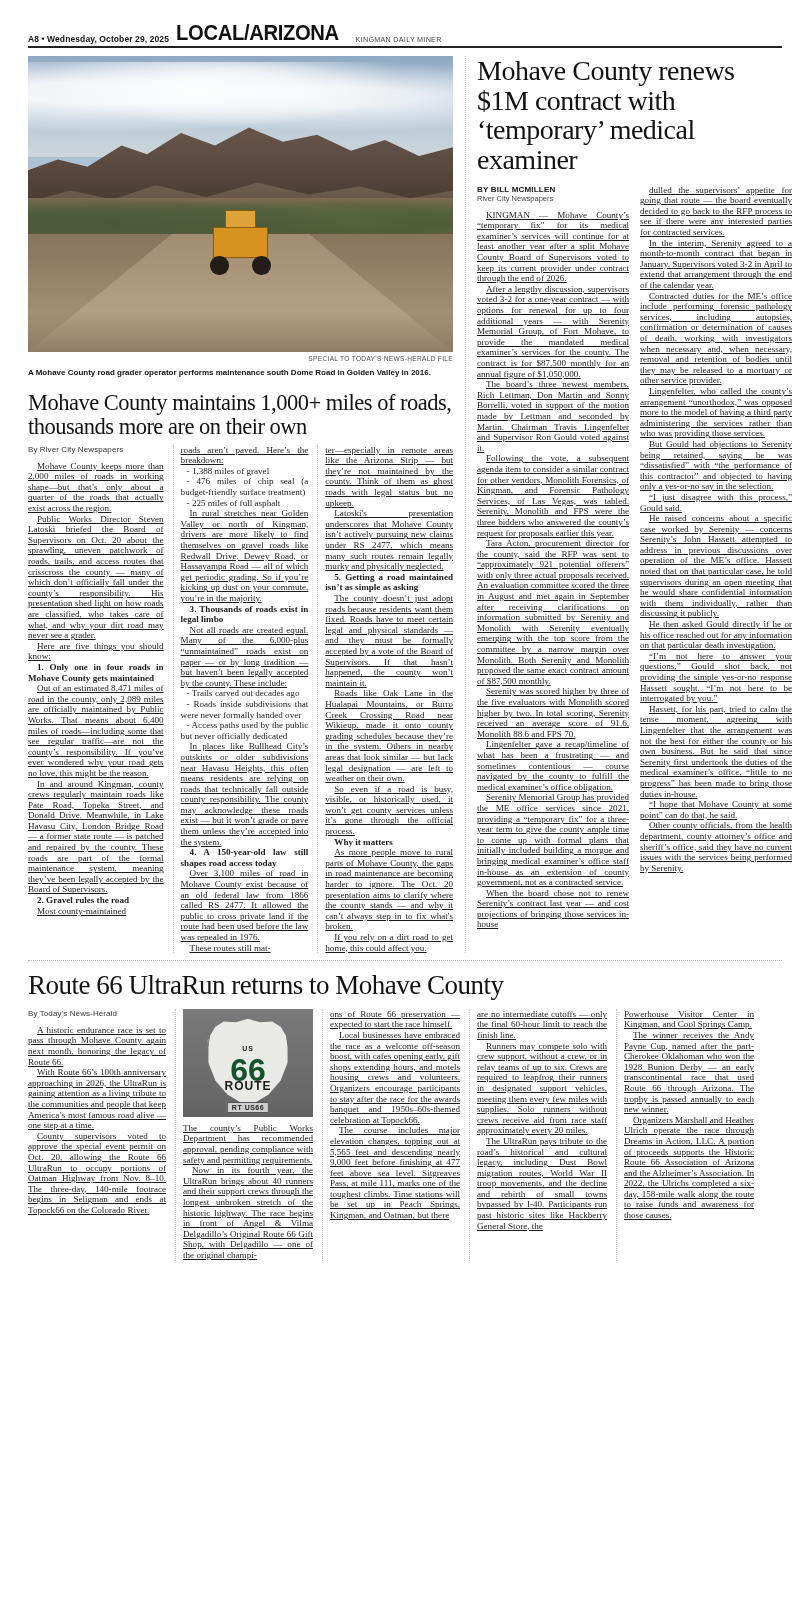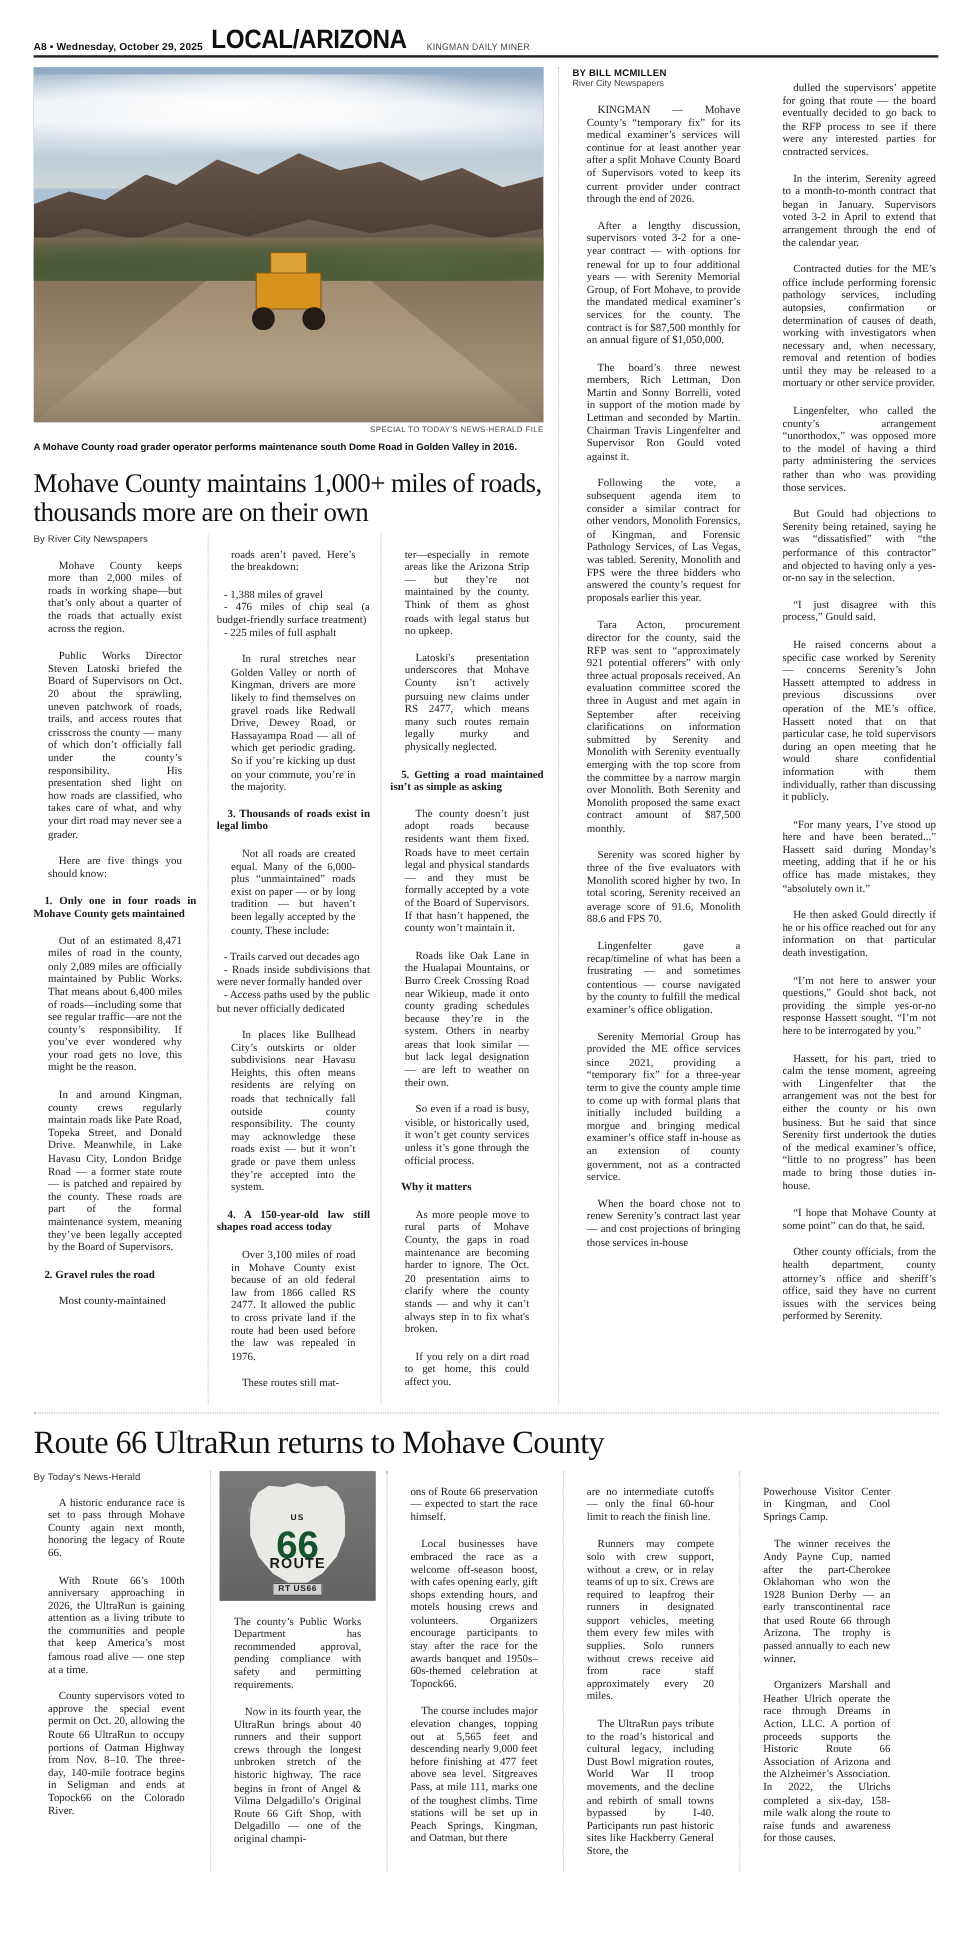--- a/index.html
+++ b/index.html
@@ -29,22 +29,22 @@
   .hed-serif { font-family:"Liberation Serif", serif; font-weight:400;
                color:#121212; line-height:1.06; letter-spacing:-.5px; }
   .byline { font-family:"Liberation Sans", sans-serif; font-size:8px; color:#333;
             letter-spacing:.1px; }
   .byline-name { font-family:"Liberation Sans", sans-serif; font-size:8px; font-weight:700;
                  color:#111; letter-spacing:.2px; }
   .byline-org { font-family:"Liberation Sans", sans-serif; font-size:7.5px; color:#444;
                 font-style:normal; }
 
   p.body { font-size:9.1px; line-height:10.6px; text-align:justify;
-           text-justify:inter-word; margin:12px; text-indent:9px;
-           hyphens:auto; -webkit-hyphens:auto; }
+           text-justify:inter-word; margin:0; text-indent:9px;
+           hyphens:auto;text-decoration:underline; -webkit-hyphens:auto; }
   p.body.noindent { text-indent:0; }
   p.sub { font-size:9.1px; line-height:10.6px; margin:0; font-weight:700;
           text-indent:9px; text-align:justify; }
   p.bullet { font-size:9.1px; line-height:10.6px; margin:0; text-indent:6px;
              text-align:justify; }
 
   
   .top { display:flex; gap:12px; margin-top:8px; }
   .top-left { width:425px; }
   .top-right { width:327px; }
@@ -215,20 +215,21 @@
           <p class="body">So even if a road is busy, visible, or historically used, it won’t get county services unless it’s gone through the official process.</p>
           <p class="sub">Why it matters</p>
           <p class="body">As more people move to rural parts of Mohave County, the gaps in road maintenance are becoming harder to ignore. The Oct. 20 presentation aims to clarify where the county stands — and why it can’t always step in to fix what's broken.</p>
           <p class="body">If you rely on a dirt road to get home, this could affect you.</p>
         </div>
 
       </div>
     </div>
 
     <div class="top-right vrule" style="padding-left:11px;">
+      <h1 class="hed-serif hed-me">Mohave County renews $1M contract with ‘temporary’ medical examiner</h1>
 
       <div class="me-cols">
         <div class="col">
           <div class="byline-name">BY BILL MCMILLEN</div>
           <div class="byline-org" style="margin-bottom:7px;">River City Newspapers</div>
           <p class="body">KINGMAN — Mohave County’s “temporary fix” for its medical examiner’s services will continue for at least another year after a split Mohave County Board of Supervisors voted to keep its current provider under contract through the end of 2026.</p>
           <p class="body">After a lengthy discussion, supervisors voted 3-2 for a one-year contract — with options for renewal for up to four additional years — with Serenity Memorial Group, of Fort Mohave, to provide the mandated medical examiner’s services for the county. The contract is for $87,500 monthly for an annual figure of $1,050,000.</p>
           <p class="body">The board’s three newest members, Rich Lettman, Don Martin and Sonny Borrelli, voted in support of the motion made by Lettman and seconded by Martin. Chairman Travis Lingenfelter and Supervisor Ron Gould voted against it.</p>
           <p class="body">Following the vote, a subsequent agenda item to consider a similar contract for other vendors, Monolith Forensics, of Kingman, and Forensic Pathology Services, of Las Vegas, was tabled. Serenity, Monolith and FPS were the three bidders who answered the county’s request for proposals earlier this year.</p>
           <p class="body">Tara Acton, procurement director for the county, said the RFP was sent to “approximately 921 potential offerers” with only three actual proposals received. An evaluation committee scored the three in August and met again in September after receiving clarifications on information submitted by Serenity and Monolith with Serenity eventually emerging with the top score from the committee by a narrow margin over Monolith. Both Serenity and Monolith proposed the same exact contract amount of $87,500 monthly.</p>
@@ -238,21 +239,20 @@
           <p class="body">When the board chose not to renew Serenity’s contract last year — and cost projections of bringing those services in-house</p>
         </div>
         <div class="col">
           <p class="body">dulled the supervisors’ appetite for going that route — the board eventually decided to go back to the RFP process to see if there were any interested parties for contracted services.</p>
           <p class="body">In the interim, Serenity agreed to a month-to-month contract that began in January. Supervisors voted 3-2 in April to extend that arrangement through the end of the calendar year.</p>
           <p class="body">Contracted duties for the ME’s office include performing forensic pathology services, including autopsies, confirmation or determination of causes of death, working with investigators when necessary and, when necessary, removal and retention of bodies until they may be released to a mortuary or other service provider.</p>
           <p class="body">Lingenfelter, who called the county’s arrangement “unorthodox,” was opposed more to the model of having a third party administering the services rather than who was providing those services.</p>
           <p class="body">But Gould had objections to Serenity being retained, saying he was “dissatisfied” with “the performance of this contractor” and objected to having only a yes-or-no say in the selection.</p>
           <p class="body">“I just disagree with this process,” Gould said.</p>
           <p class="body">He raised concerns about a specific case worked by Serenity — concerns Serenity’s John Hassett attempted to address in previous discussions over operation of the ME’s office. Hassett noted that on that particular case, he told supervisors during an open meeting that he would share confidential information with them individually, rather than discussing it publicly.</p>
-          <p class="body">“For many years, I’ve stood up here and have been berated...” Hassett said during Monday’s meeting, adding that if he or his office has made mistakes, they “absolutely own it.”</p>
           <p class="body">He then asked Gould directly if he or his office reached out for any information on that particular death investigation.</p>
           <p class="body">“I’m not here to answer your questions,” Gould shot back, not providing the simple yes-or-no response Hassett sought. “I’m not here to be interrogated by you.”</p>
           <p class="body">Hassett, for his part, tried to calm the tense moment, agreeing with Lingenfelter that the arrangement was not the best for either the county or his own business. But he said that since Serenity first undertook the duties of the medical examiner’s office, “little to no progress” has been made to bring those duties in-house.</p>
           <p class="body">“I hope that Mohave County at some point” can do that, he said.</p>
           <p class="body">Other county officials, from the health department, county attorney’s office and sheriff’s office, said they have no current issues with the services being performed by Serenity.</p>
         </div>
       </div>
     </div>
   </div>
 

